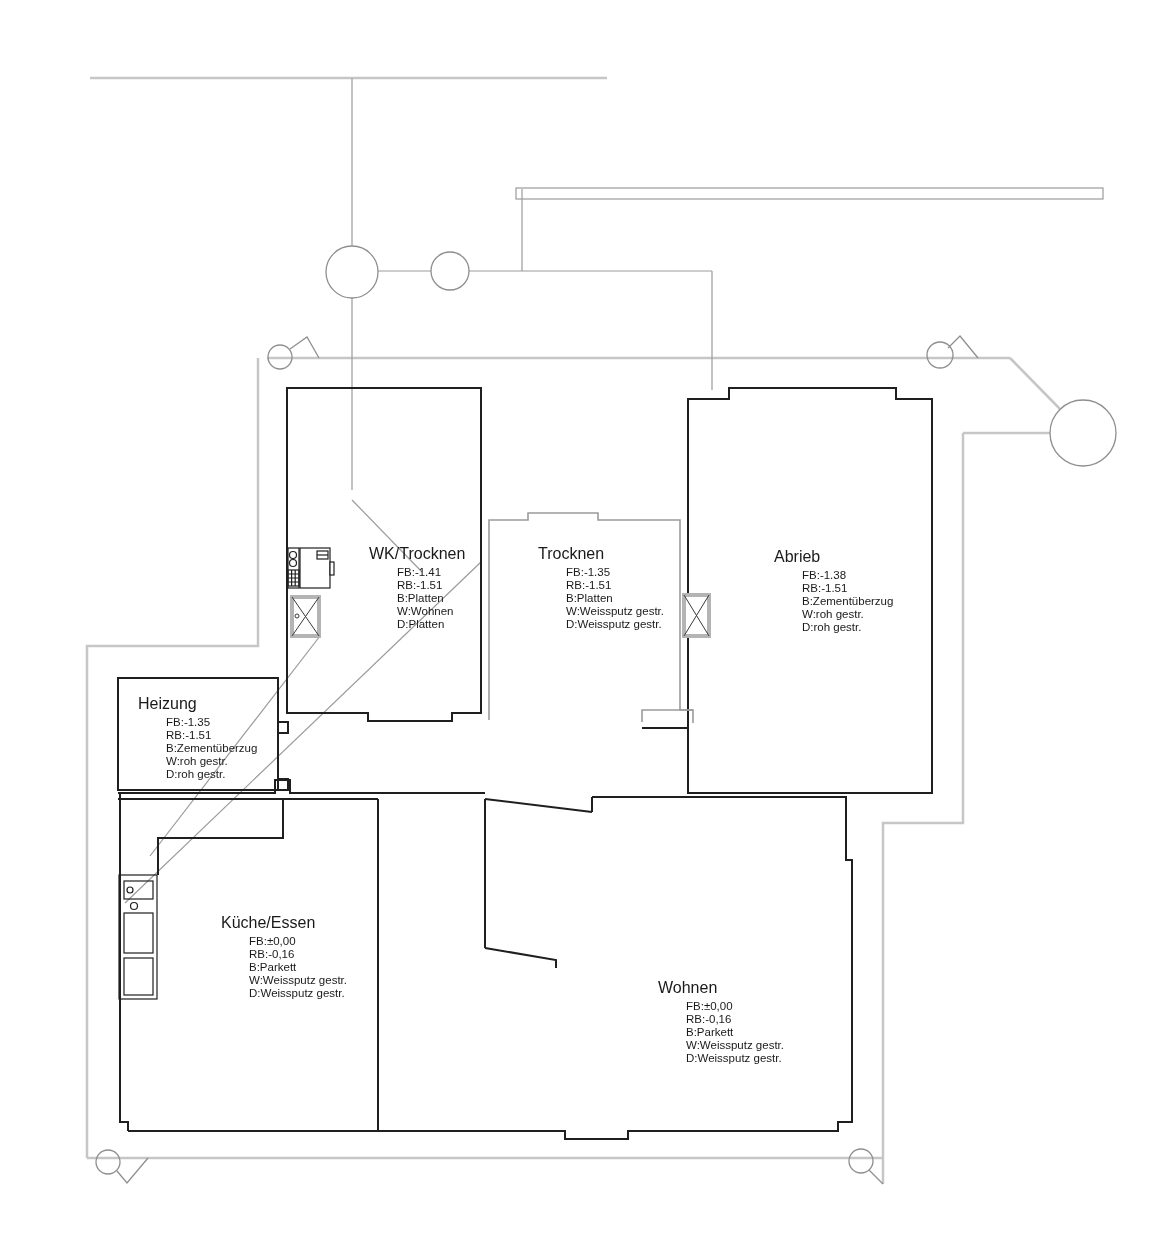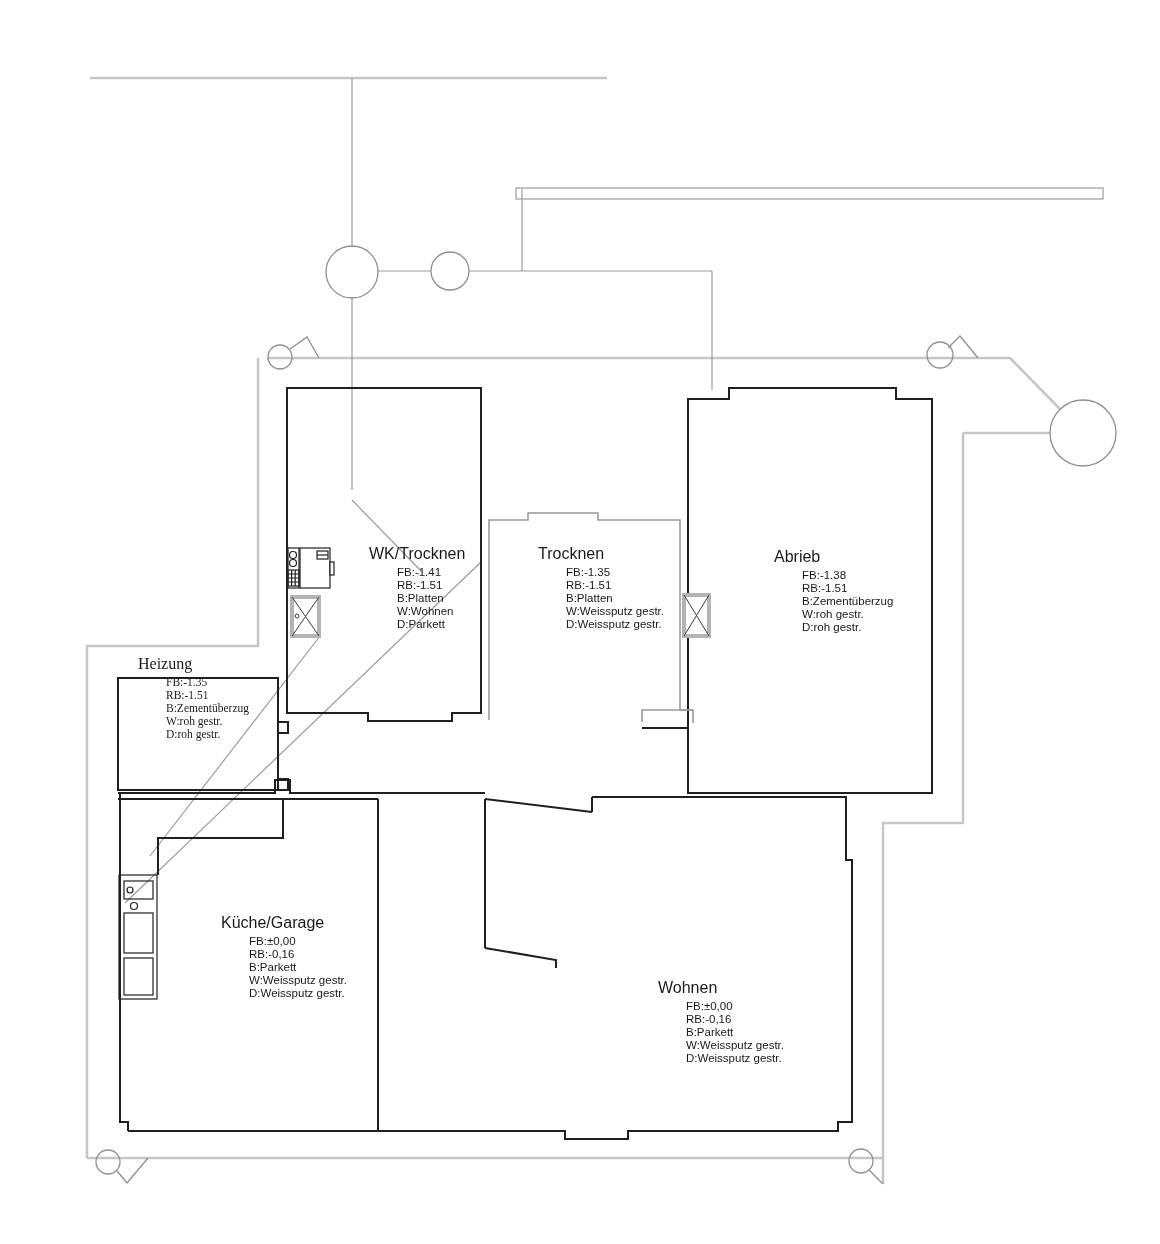--- a/index.html
+++ b/index.html
@@ -139,52 +139,52 @@
       <rect x="124" y="958" width="29" height="37"></rect>
     </g>
   </svg>
 
   <div class="room-label" style="left:369px;top:545px;">
     <div class="room-title">WK/Trocknen</div>
     <span class="room-line">FB:-1.41</span>
     <span class="room-line">RB:-1.51</span>
     <span class="room-line">B:Platten</span>
     <span class="room-line">W:Wohnen</span>
-    <span class="room-line">D:Parkett</span>
+    <span class="room-line">D:Platten</span>
   </div>
 
   <div class="room-label" style="left:538px;top:545px;">
     <div class="room-title">Trocknen</div>
     <span class="room-line">FB:-1.35</span>
     <span class="room-line">RB:-1.51</span>
     <span class="room-line">B:Platten</span>
     <span class="room-line">W:Weissputz gestr.</span>
     <span class="room-line">D:Weissputz gestr.</span>
   </div>
 
   <div class="room-label" style="left:774px;top:548px;">
     <div class="room-title">Abrieb</div>
     <span class="room-line">FB:-1.38</span>
     <span class="room-line">RB:-1.51</span>
     <span class="room-line">B:Zementüberzug</span>
     <span class="room-line">W:roh gestr.</span>
     <span class="room-line">D:roh gestr.</span>
   </div>
 
-  <div class="room-label" style="left:138px;top:655px;font-family:Liberation Serif, serif;">
+  <div class="room-label" style="left:138px;top:695px;">
     <div class="room-title">Heizung</div>
     <span class="room-line">FB:-1.35</span>
     <span class="room-line">RB:-1.51</span>
     <span class="room-line">B:Zementüberzug</span>
     <span class="room-line">W:roh gestr.</span>
     <span class="room-line">D:roh gestr.</span>
   </div>
 
   <div class="room-label" style="left:221px;top:914px;">
-    <div class="room-title">Küche/Garage</div>
+    <div class="room-title">Küche/Essen</div>
     <span class="room-line">FB:±0,00</span>
     <span class="room-line">RB:-0,16</span>
     <span class="room-line">B:Parkett</span>
     <span class="room-line">W:Weissputz gestr.</span>
     <span class="room-line">D:Weissputz gestr.</span>
   </div>
 
   <div class="room-label" style="left:658px;top:979px;">
     <div class="room-title">Wohnen</div>
     <span class="room-line">FB:±0,00</span>

